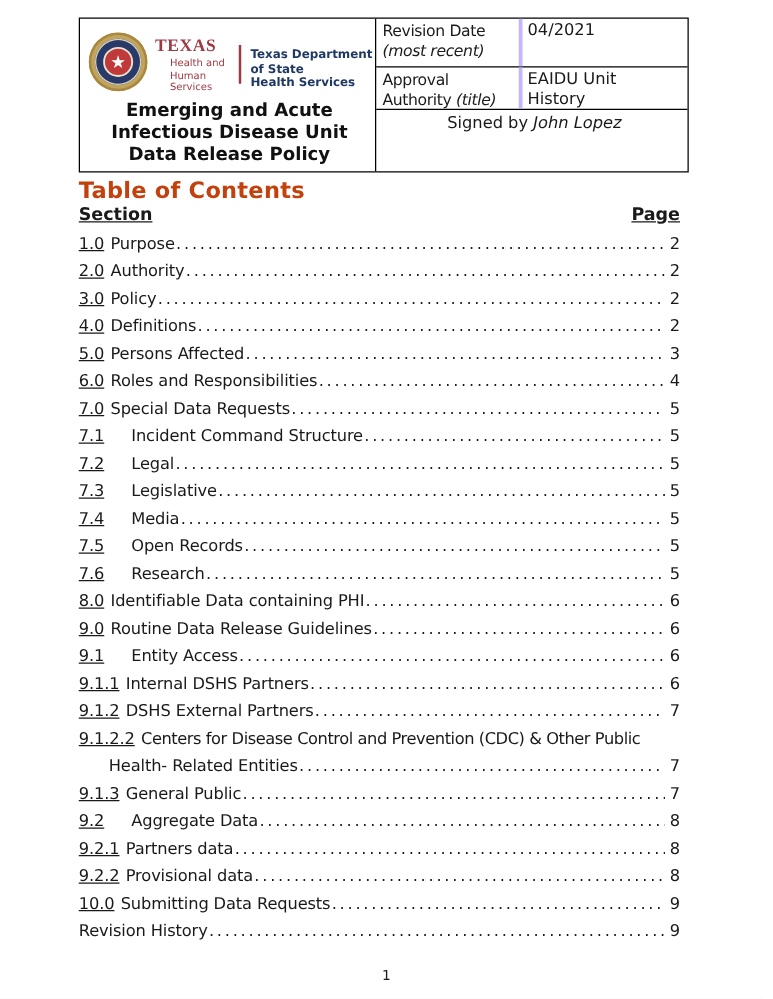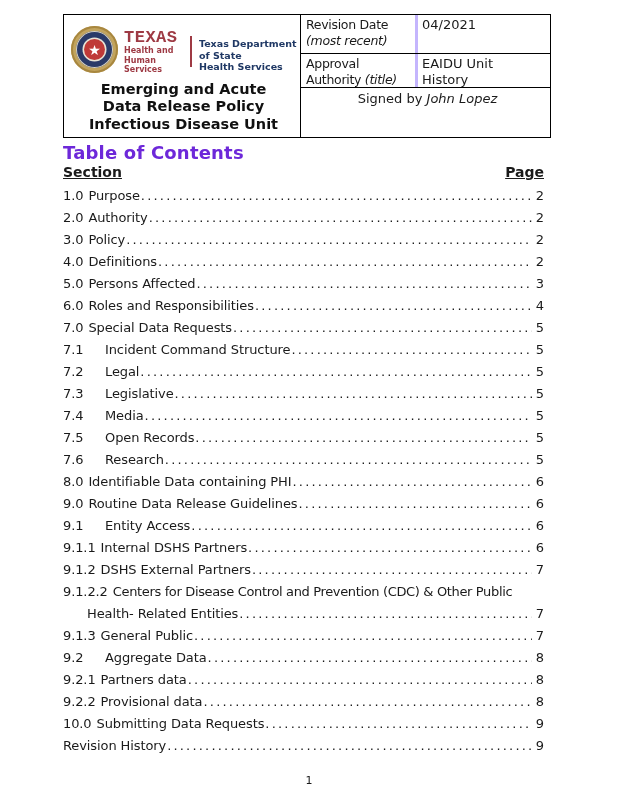--- a/index.html
+++ b/index.html
@@ -40,27 +40,28 @@
   }
   .seal-core {
     width: 21px; height: 21px; border-radius: 50%;
     background: #bf3a38;
     display: flex; align-items: center; justify-content: center;
     box-shadow: 0 0 0 1.5px #e9e4d6;
   }
   .seal-star { color: #ffffff; font-size: 14px; line-height: 14px; }
   .hhs-text { margin-left: 6px; padding-top: 4px; }
   .hhs-texas {
-    font-family: Liberation Mono, monospace;
-    font-weight: bold; font-size: 17px; line-height: 16px;
+    font-family: Liberation Serif, serif;
+    font-weight: bold; font-size: 14px; line-height: 16px;
     color: #9e3a44; letter-spacing: 0.5px;
   }
   .hhs-sub {
-    font-size: 8px; font-weight: bold; line-height: 9.5px;
+    font-size: 8px; font-weight: normal; line-height: 9.5px;
     color: #9e3a44;
+    margin-left: 12px;
   }
   .logo-divider {
     width: 2px; height: 31px; background: #9e3a44;
     margin: 10px 7px 0 8px; flex-shrink: 0;
   }
   .dshs-text {
     padding-top: 12px;
     font-size: 9.5px; font-weight: bold; line-height: 11.5px;
     color: #1f3864;
   }
@@ -85,36 +86,36 @@
     font-size: 13px; line-height: 16px;
   }
   .sign-cell { padding: 3px 1px 1px 5px; font-size: 13px; }
   .it { font-style: italic; }
 
   
   .toc {
     position: absolute; left: 63px; top: 142px; width: 481px;
   }
   .toc-title {
-    font-size: 18px; font-weight: bold; color: #6d28d9;
+    font-size: 18px; font-weight: bold; color: #c2410c;
     letter-spacing: 0.2px;
   }
   .toc-head {
     display: flex; justify-content: space-between;
     font-size: 14px; font-weight: bold; margin-top: 1px;
   }
   .toc-head span { text-decoration: underline; }
   .toc-list { margin-top: 5px; }
   .toc-row {
     display: flex; align-items: baseline;
     font-size: 13px; line-height: 22px; height: 22px;
     letter-spacing: -0.1px;
     white-space: nowrap;
   }
-  .num { margin-right: 5px; }
+  .num { margin-right: 5px; text-decoration: underline; }
   .num.tab { width: 42px; margin-right: 0; }
   .num.cont { width: 24px; margin-right: 0; }
   .t.tight { letter-spacing: -0.35px; }
   .dots { flex: 1; overflow: hidden; white-space: nowrap; margin-left: 1px; }
   .dots::after {
     content: "..........................................................................................................................................................";
     letter-spacing: 2.2px;
   }
   .pg { padding-left: 4px; }
 
@@ -145,22 +146,22 @@
           <div class="hhs-sub">Services</div>
         </div>
         <div class="logo-divider"></div>
         <div class="dshs-text">
           <div>Texas Department of State</div>
           <div>Health Services</div>
         </div>
       </div>
       <div class="doc-title">
         <div>Emerging and Acute</div>
+        <div>Infectious Disease Unit</div>
         <div>Data Release Policy</div>
-        <div>Infectious Disease Unit</div>
       </div>
     </div>
     <div class="header-right">
       <div class="hrow hrow-1">
         <div class="lbl">
           <div>Revision Date</div>
           <div><span class="it">(most recent)</span></div>
         </div>
         <div class="val">
           <div>04/2021</div>

